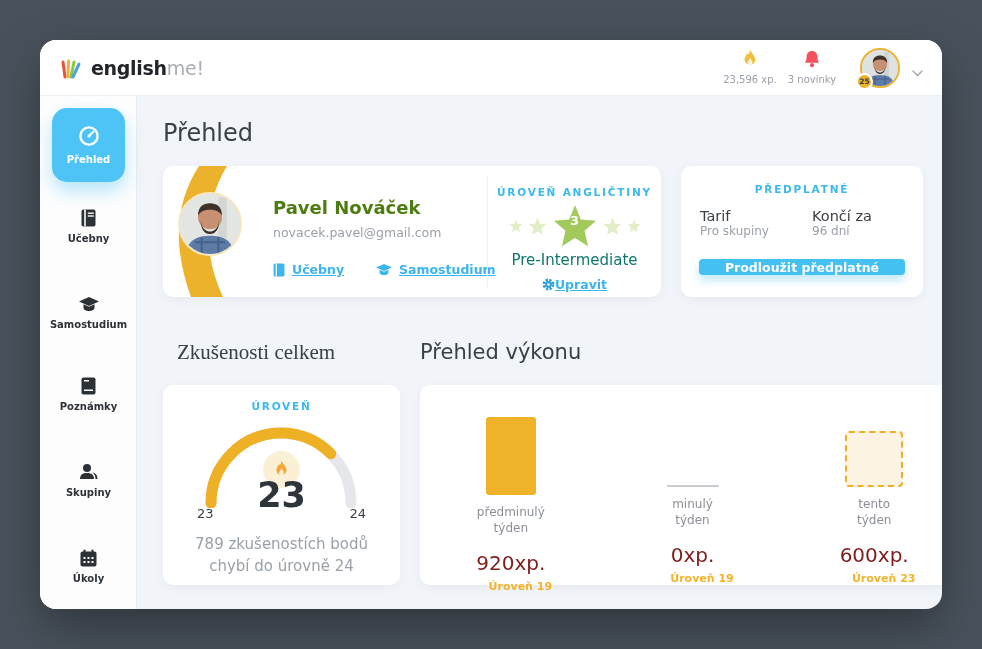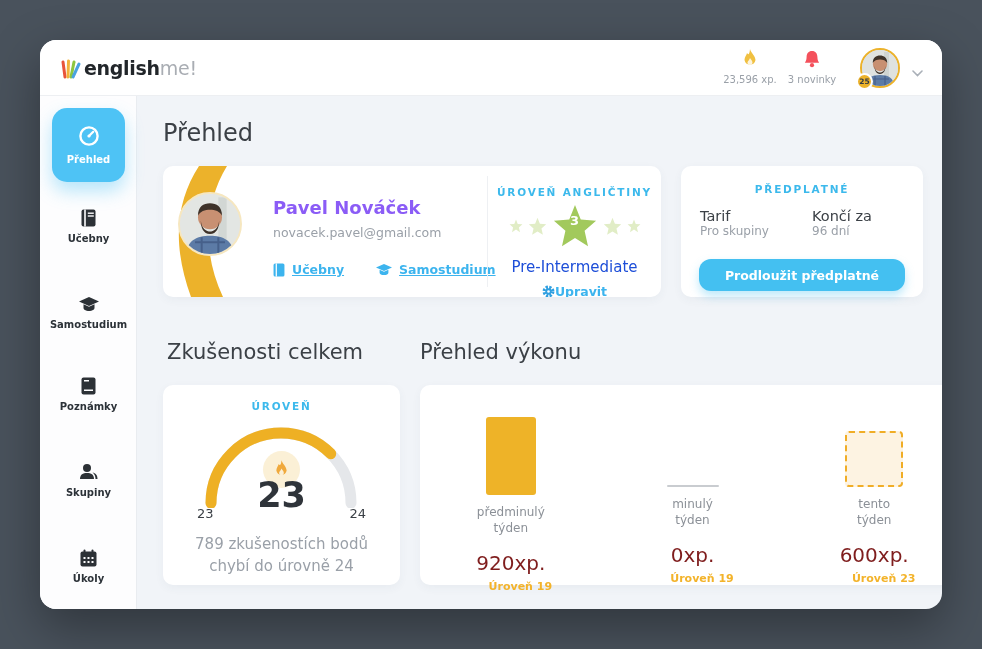--- a/index.html
+++ b/index.html
@@ -5,21 +5,21 @@
   * { margin:0; padding:0; box-sizing:border-box; }
   html,body { width:982px; height:649px; }
   body { background:#49525c; font-family:"DejaVu Sans","Liberation Sans",sans-serif; position:relative; overflow:hidden; }
 
   .window { position:absolute; left:40px; top:40px; width:902px; height:569px;
     background:#f1f4f8; border-radius:16px; box-shadow:0 18px 50px rgba(0,0,0,.35); overflow:hidden; }
 
   
   .topbar { position:absolute; left:0; top:0; right:0; height:56px; background:#ffffff;
     border-bottom:1px solid #edeff2; display:flex; align-items:center; }
-  .logo { display:flex; align-items:center; margin-left:20px; width:150px; }
+  .logo { display:flex; align-items:center; gap:7px; margin-left:20px; width:150px; }
   .logo-text { font-size:19px; font-weight:700; color:#22262a; letter-spacing:-.3px; }
   .logo-text .lite { color:#a9adb3; font-weight:400; }
   .search { position:absolute; left:165px; top:13px; width:320px; height:30px; background:#f1f3f5;
     border-radius:6px; display:flex; align-items:center; padding:0 10px; }
   .search input { flex:1; border:none; outline:none; background:transparent; font-size:11.5px;
     color:#5f6672; font-family:inherit; }
   .search input::placeholder { color:#a7adb6; }
   .tstat { position:absolute; top:8px; width:72px; text-align:center; }
   .tstat .ic { height:22px; display:flex; align-items:center; justify-content:center; }
   .tstat .lb { font-size:10px; color:#9aa0a8; margin-top:4px; white-space:nowrap; }
@@ -47,51 +47,51 @@
   
   .content { position:absolute; left:97px; top:56px; right:0; bottom:0; }
   .h1 { position:absolute; left:26px; top:23px; font-size:24px; font-weight:500; color:#3b4046; }
   .card { position:absolute; background:#fff; border-radius:10px; box-shadow:0 3px 10px rgba(50,70,100,.05); }
 
   
   .card-profile { left:26px; top:70px; width:498px; height:131px; overflow:hidden; }
   .swoosh { position:absolute; left:0; top:0; }
   .p-avatar { position:absolute; left:15px; top:26px; width:64px; height:64px; border-radius:50%;
     border:2px solid #f6e7c0; overflow:hidden; background:#e8e4de; }
-  .p-name { position:absolute; left:110px; top:31px; font-size:18px; font-weight:600; color:#8b5cf6; }
+  .p-name { position:absolute; left:110px; top:31px; font-size:18px; font-weight:600; color:#4d7c0f; }
   .p-email { position:absolute; left:110px; top:59px; font-size:12.5px; color:#9aa0a8; }
   .p-links { position:absolute; left:110px; top:96px; display:flex; gap:32px; }
   .p-link { display:flex; align-items:center; gap:7px; cursor:pointer; }
   .p-link span { font-size:12.5px; font-weight:700; color:#3cb4ee; text-decoration:underline; }
   .p-divider { position:absolute; left:324px; top:10px; bottom:10px; width:1px; background:#eef0f3; }
   .lvl-sec { position:absolute; left:325px; top:0; right:0; bottom:0; text-align:center; }
   .sec-title { font-size:10.5px; font-weight:700; letter-spacing:1.8px; color:#3cb9ec; }
   .lvl-sec .sec-title { margin-top:20px; }
   .stars { margin-top:4px; height:48px; display:flex; align-items:center; justify-content:center; gap:5px; }
   .star-big { position:relative; width:46px; height:46px; }
   .star-big .num { position:absolute; left:0; top:10px; width:100%; text-align:center;
     color:#fff; font-size:13px; font-weight:700; }
-  .lvl-name { font-size:15px; color:#1d4ed8; margin-top:8px; }
+  .lvl-name { font-size:15px; color:#0f766e; margin-top:1px; }
   .edit-link { margin-top:8px; display:inline-flex; align-items:center; gap:0; cursor:pointer; }
   .edit-link span { font-size:12.5px; font-weight:700; color:#3cb4ee; text-decoration:underline; }
 
   
   .card-sub { left:544px; top:70px; width:242px; height:131px; }
   .card-sub .sec-title { display:block; text-align:center; margin-top:17px; }
   .sub-col { position:absolute; top:42px; }
   .sub-col .k { font-size:14.5px; font-weight:500; color:#3b4046; }
   .sub-col .v { font-size:12px; color:#9aa0a8; }
   .sub-col-1 { left:19px; } .sub-col-2 { left:131px; }
-  .sub-btn { position:absolute; left:18px; top:93px; width:206px; height:32px; border:none;
-    border-radius:12px; background:#44c0f1; color:#fff; font-size:12.5px; font-weight:700;
+  .sub-btn { position:absolute; left:18px; top:93px; width:206px; height:16px; border:none;
+    border-radius:4px; background:#44c0f1; color:#fff; font-size:12.5px; font-weight:700;
     font-family:inherit; cursor:pointer; box-shadow:0 5px 10px rgba(68,192,241,.35); }
 
   
   .h2 { position:absolute; font-size:21px; font-weight:500; color:#3b4046; top:244px; }
-  .h2-exp { left:30px; } .h2-perf { left:283px; }
+  .h2-exp { left:40px;font-family:Liberation Serif, serif; } .h2-perf { left:283px; }
 
   
   .card-gauge { left:26px; top:289px; width:237px; height:200px; }
   .card-gauge .sec-title { display:block; text-align:center; margin-top:15px; }
   .gauge-box { position:absolute; left:38px; top:38px; width:160px; height:85px; }
   .flame-badge { position:absolute; left:100px; top:66px; width:37px; height:37px; border-radius:50%;
     background:#fbf0d6; display:flex; align-items:center; justify-content:center; }
   .gauge-num { position:absolute; left:0; width:100%; top:90px; text-align:center;
     font-size:35px; font-weight:700; color:#2f343a; }
   .gauge-end { position:absolute; top:121px; font-size:13px; color:#3b4046; }

